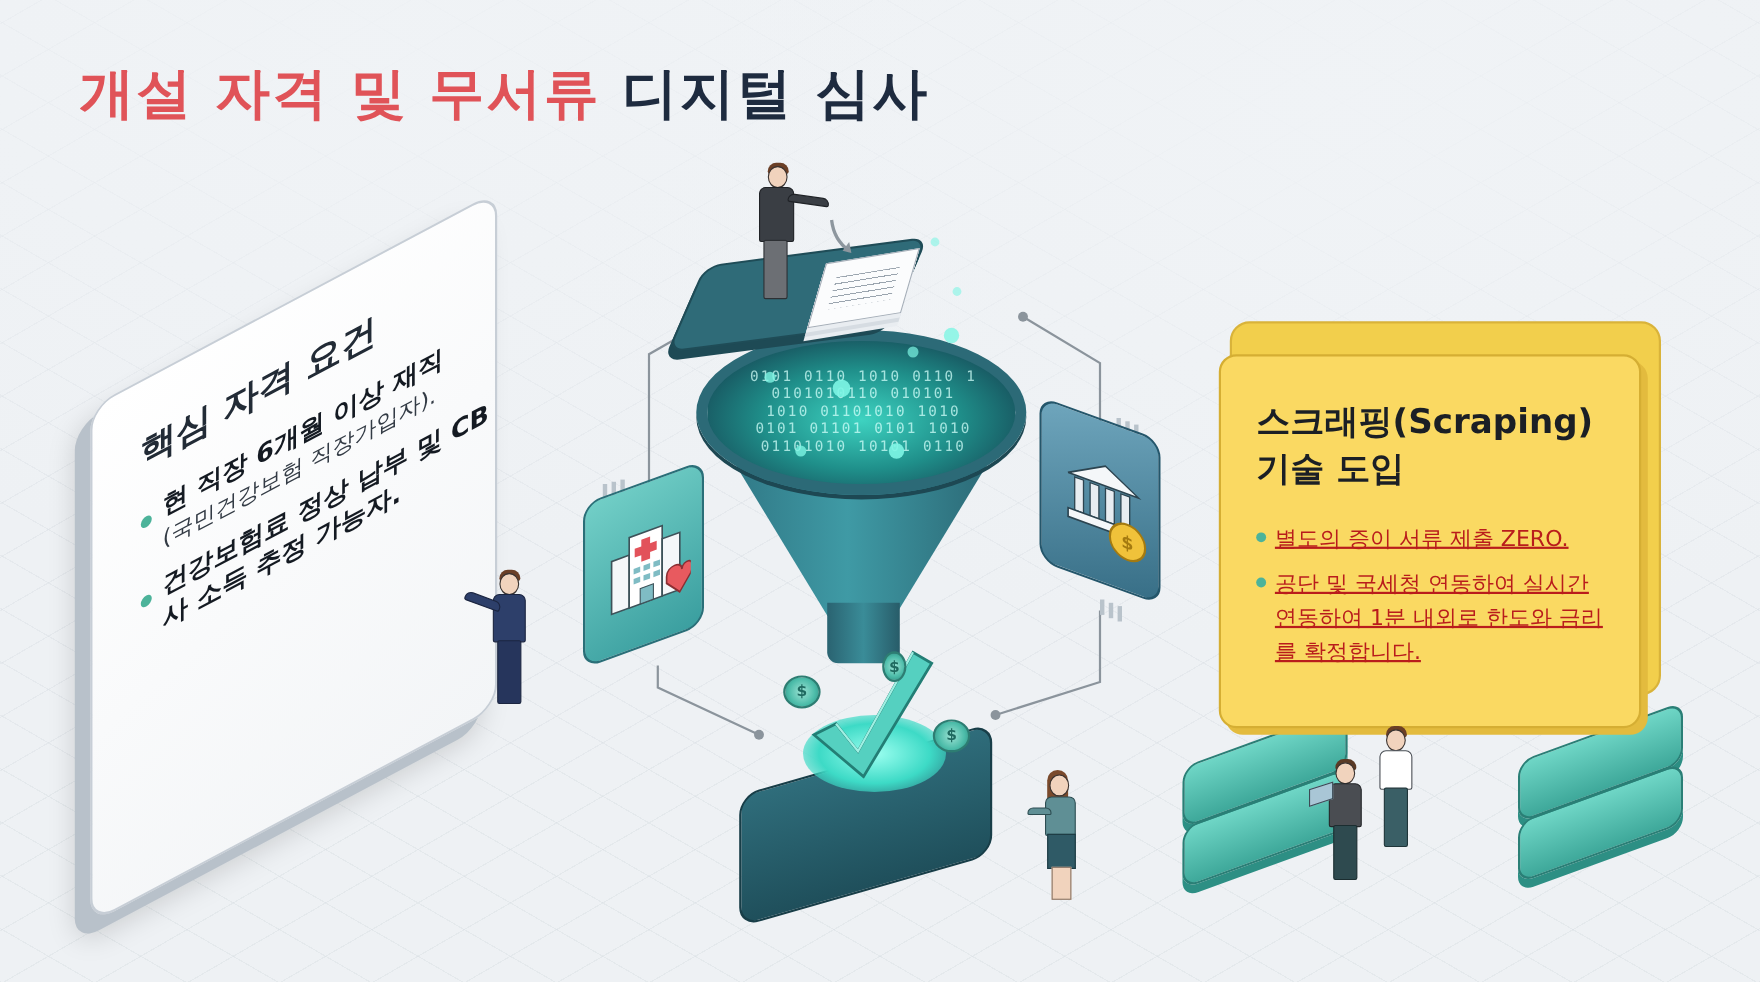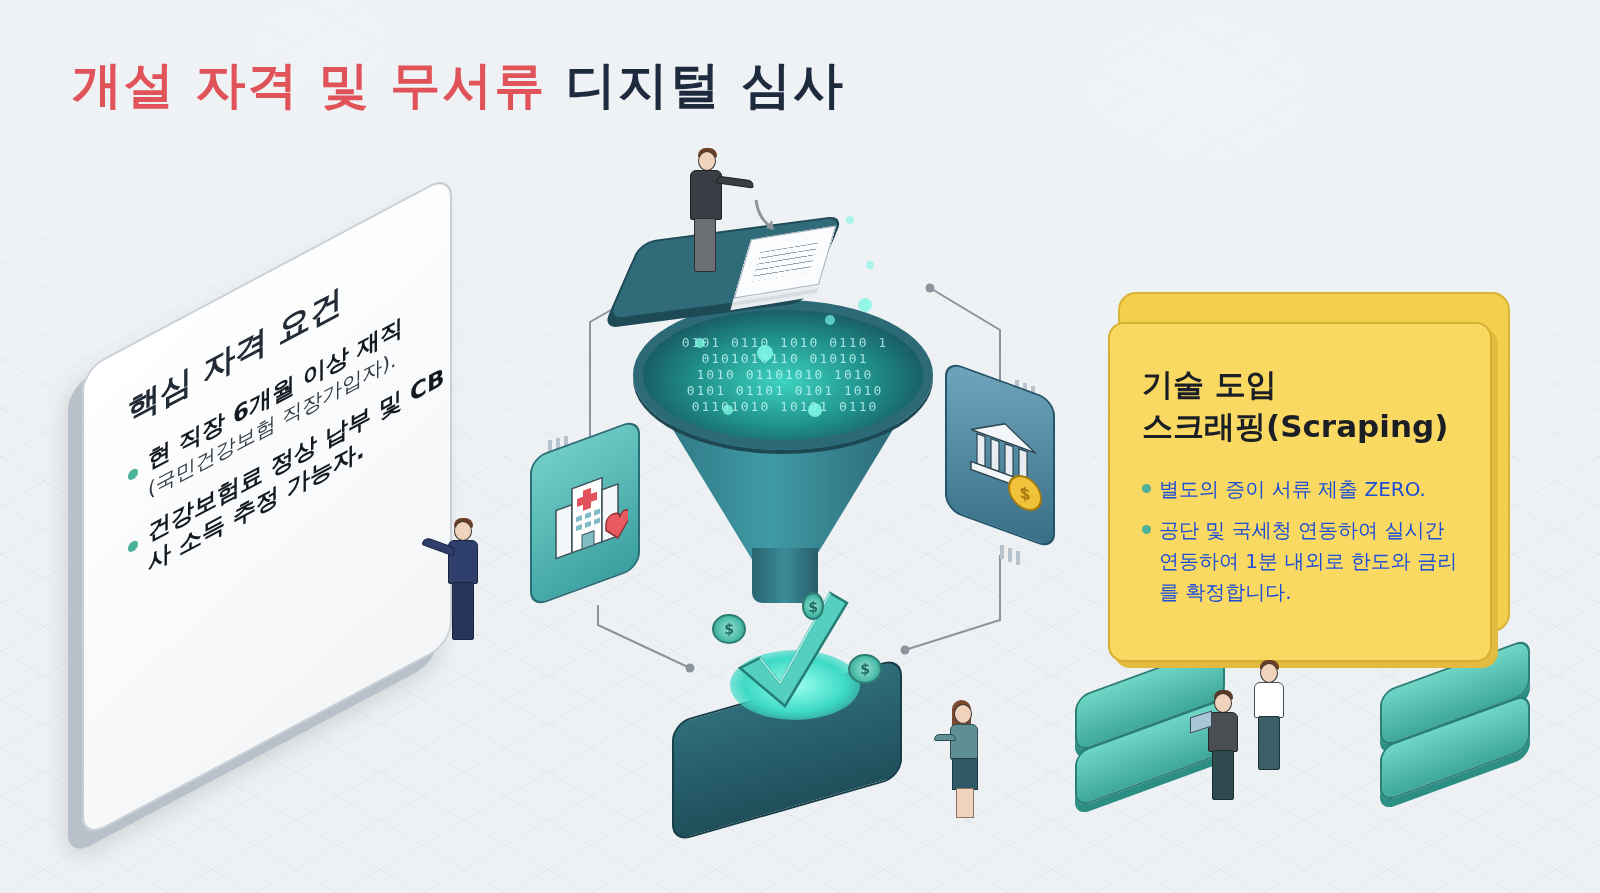--- a/index.html
+++ b/index.html
@@ -63,21 +63,21 @@
     .yellow-card {
       position: absolute; left: 1108px; top: 322px; width: 384px; height: 340px;
       background: #fad962; border-radius: 16px;
       border: 2px solid #d5ae33;
       box-shadow: 6px 6px 0 #e3bb3e;
       padding: 40px 28px 20px 32px;
     }
     .yc-title { font-size: 31px; font-weight: bold; color: #1b1f25; line-height: 1.35; margin-bottom: 26px; }
     .yc-item { display: flex; gap: 8px; margin-bottom: 10px; }
     .yc-bullet { width: 9px; height: 9px; border-radius: 50%; background: #4cb39a; margin-top: 10px; flex: none; }
-    .yc-text { font-size: 20px; line-height: 1.55; color: #1d4ed8; }
+    .yc-text { font-size: 20px; line-height: 1.55; color: #b91c1c; text-decoration: underline; }
 
     
     .slab {
       position: absolute; width: 150px; height: 56px;
       background: linear-gradient(180deg, #6fd6c6 0%, #3ea89a 100%);
       border: 2px solid #2a7f76; border-radius: 14px;
       transform: skewY(-20deg);
       box-shadow: 0 8px 0 #2d8f84;
     }
 
@@ -319,22 +319,22 @@
 </div>
 
 <div class="slab" style="left:1075px; top:670px;"></div>
 <div class="slab" style="left:1075px; top:725px;"></div>
 <div class="slab" style="left:1380px; top:665px;"></div>
 <div class="slab" style="left:1380px; top:720px;"></div>
 
 <div class="yellow-card-back"></div>
 <div class="yellow-card">
   <div class="yc-title">
+    <div>스크래핑(Scraping)</div>
     <div>기술 도입</div>
-    <div>스크래핑(Scraping)</div>
   </div>
   <div class="yc-item">
     <span class="yc-bullet"></span>
     <span class="yc-text">별도의 증이 서류 제출 ZERO.</span>
   </div>
   <div class="yc-item">
     <span class="yc-bullet"></span>
     <span class="yc-text">공단 및 국세청 연동하여 실시간 연동하여 1분 내외로 한도와 금리를 확정합니다.</span>
   </div>
 </div>

